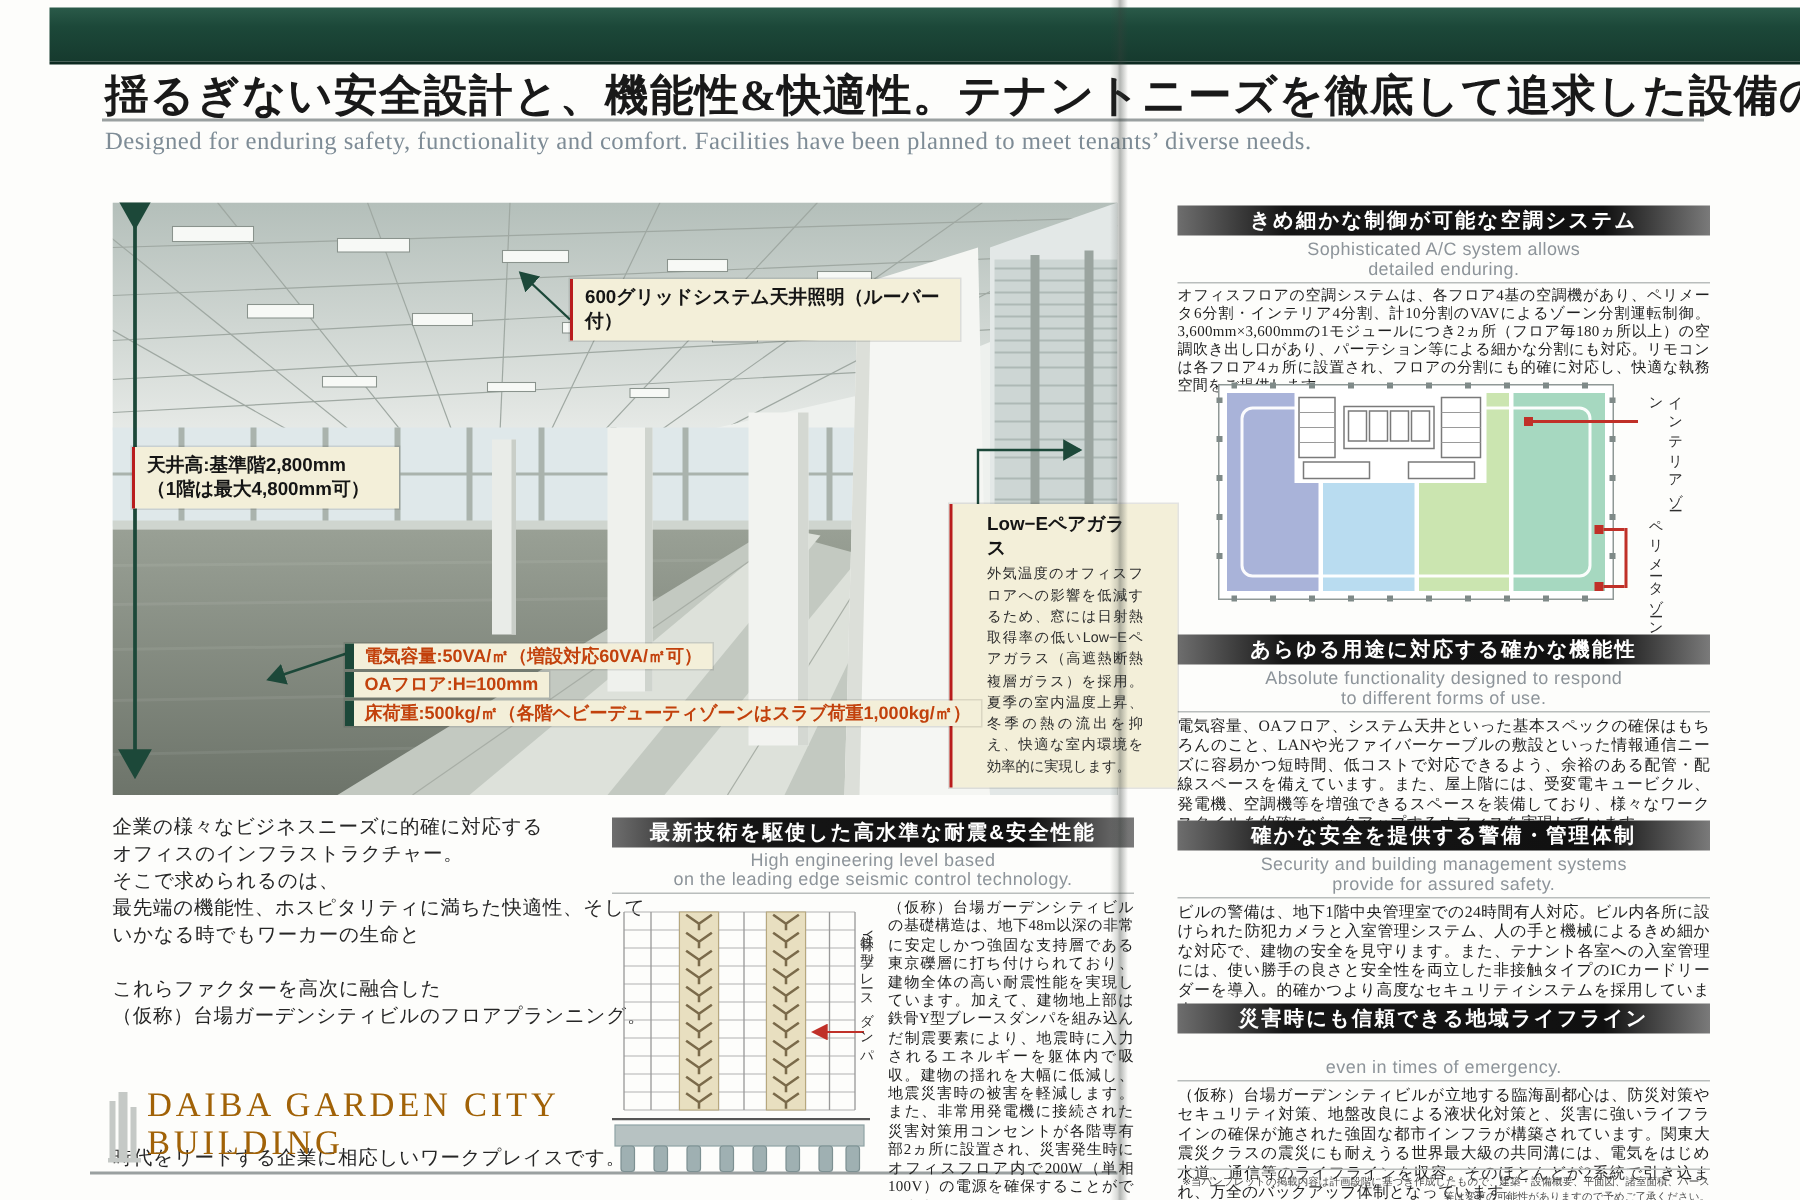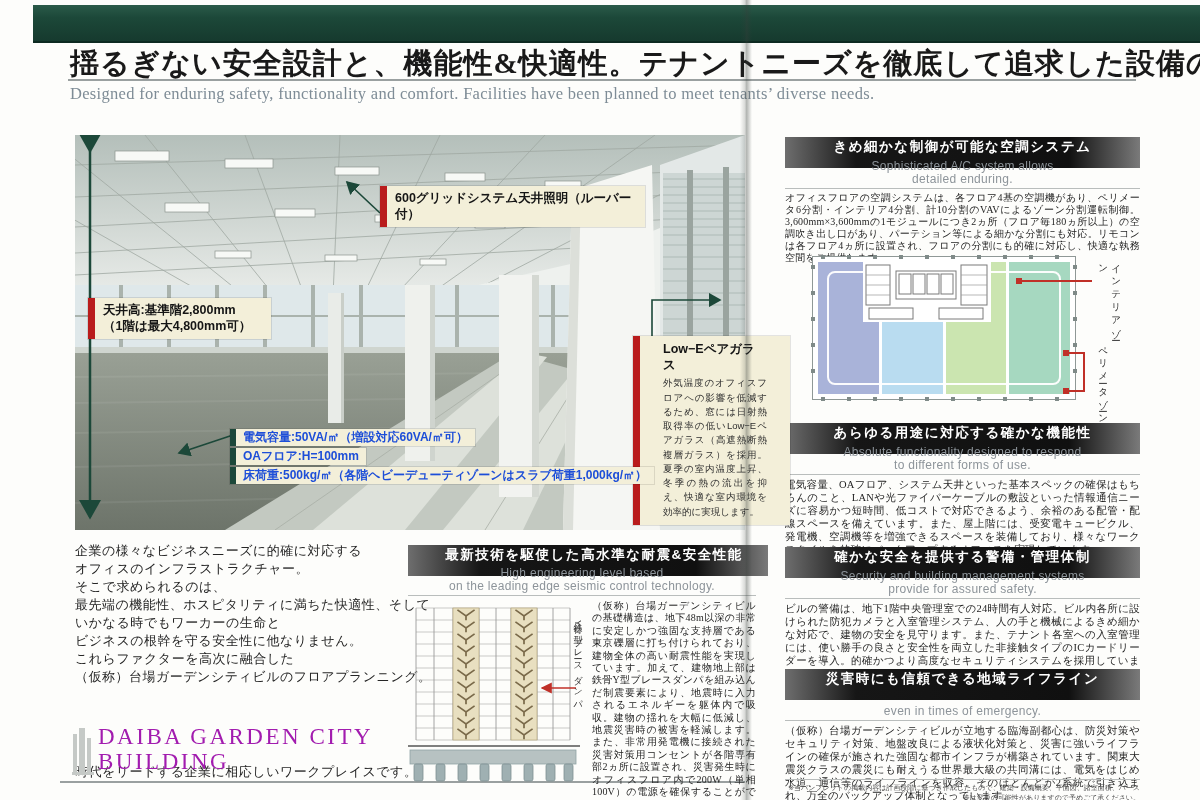--- a/index.html
+++ b/index.html
@@ -13,34 +13,34 @@
   #main-title{left:70px;top:44px;width:1080px;font-weight:bold;font-size:29px;color:#191919;
     letter-spacing:1px;white-space:nowrap;}
   #title-rule{left:68px;top:79px;width:1068px;height:2px;background:#9aa0a0;}
   #main-subtitle{left:70px;top:84px;width:1080px;font-size:16.5px;color:#7e8c96;letter-spacing:.3px;}
   
   #fold{left:740px;top:0;width:12px;height:800px;z-index:50;pointer-events:none;
     background:linear-gradient(90deg,rgba(0,0,0,0) 0%,rgba(55,62,58,.18) 40%,rgba(55,62,58,.38) 55%,rgba(0,0,0,0) 100%);}
   
   #photo{left:75px;top:135px;width:670px;height:395px;z-index:1;}
   
-  .callout{background:#f3efd9;border-left:7px solid #b91c1c;box-shadow:0 0 0 1px rgba(0,0,0,.10);
+  .callout{background:#f3efd9;border-left:2px solid #b91c1c;box-shadow:0 0 0 1px rgba(0,0,0,.10);
     padding:5px 8px;z-index:10;font-family:"Liberation Sans","DejaVu Sans",sans-serif;}
   .callout .ct{font-weight:bold;font-size:12.5px;color:#151515;line-height:1.25;}
   .callout .cb{font-size:9.5px;color:#2e2e2e;line-height:1.5;margin-top:3px;text-align:justify;}
   .spec{background:#f3efd9;border-left:6px solid #1c4839;box-shadow:0 0 0 1px rgba(0,0,0,.10);
-    font-family:"Liberation Sans","DejaVu Sans",sans-serif;font-weight:bold;font-size:12px;color:#1d4ed8;
+    font-family:"Liberation Sans","DejaVu Sans",sans-serif;font-weight:bold;font-size:12px;color:#c2410c;
     padding:1px 7px;white-space:nowrap;z-index:10;line-height:15px;}
   
   .intro-line{position:absolute;left:75px;width:340px;font-size:13px;color:#262626;letter-spacing:.5px;white-space:nowrap;}
   
-  #logo-text{left:98px;top:724px;font-size:23px;line-height:25px;color:#a21caf;letter-spacing:2.5px;}
+  #logo-text{left:98px;top:724px;font-size:23px;line-height:25px;color:#a16207;letter-spacing:2.5px;}
   #left-rule{left:60px;top:781px;width:685px;height:2px;background:#9aa0a0;}
   
-  .secbar{height:31px;background:linear-gradient(90deg,#6e6e6e 0%,#161616 20%,#101010 80%,#7a7a7a 100%);
+  .secbar{height:20px;background:linear-gradient(90deg,#6e6e6e 0%,#161616 20%,#101010 80%,#7a7a7a 100%);
     color:#fff;text-align:center;font-family:"Liberation Sans","DejaVu Sans",sans-serif;
     font-size:13.5px;line-height:20px;letter-spacing:1.5px;font-weight:bold;}
   .eng{text-align:center;color:#8d949a;font-family:"Liberation Sans","DejaVu Sans",sans-serif;
     font-size:12px;line-height:13px;letter-spacing:.3px;}
   .rule{height:1px;background:#b9bdbc;}
   .jbody{font-size:10.5px;line-height:13px;color:#1e1e1e;text-align:justify;letter-spacing:.2px;}
   .vtext{writing-mode:vertical-rl;font-family:"Liberation Sans","DejaVu Sans",sans-serif;
     color:#2e2e2e;letter-spacing:2px;}
   
   #plan{left:812px;top:256px;width:262px;height:142px;background:#fff;border:1px solid #8f9896;z-index:2;}
@@ -220,40 +220,39 @@
   </div>
   <div class="abs spec" style="left:230px;top:429px;">電気容量:50VA/㎡（増設対応60VA/㎡可）</div>
   <div class="abs spec" style="left:230px;top:448px;">OAフロア:H=100mm</div>
   <div class="abs spec" style="left:230px;top:467px;">床荷重:500kg/㎡（各階ヘビーデューティゾーンはスラブ荷重1,000kg/㎡）</div>
 
   <div class="intro-line" style="top:542px;">企業の様々なビジネスニーズに的確に対応する</div>
   <div class="intro-line" style="top:560px;">オフィスのインフラストラクチャー。</div>
   <div class="intro-line" style="top:578px;">そこで求められるのは、</div>
   <div class="intro-line" style="top:596px;">最先端の機能性、ホスピタリティに満ちた快適性、そして</div>
   <div class="intro-line" style="top:614px;">いかなる時でもワーカーの生命と</div>
-  <div class="intro-line" style="top:632px;">ビジネスの根幹を守る安全性に他なりません。</div>
   <div class="intro-line" style="top:650px;">これらファクターを高次に融合した</div>
   <div class="intro-line" style="top:668px;">（仮称）台場ガーデンシティビルのフロアプランニング。</div>
   <div class="intro-line" style="top:716px;margin-top:47px;">時代をリードする企業に相応しいワークプレイスです。</div>
 
   <svg class="abs" style="left:72px;top:726px;" width="22" height="50" viewBox="0 0 22 50">
     <g fill="#c5c9c6">
       <rect x="1" y="8" width="4" height="38"></rect>
         <rect x="7" y="2" width="6" height="44"></rect>
       <rect x="15" y="12" width="4" height="34"></rect>
         <rect x="0" y="46" width="22" height="3"></rect>
     </g>
   </svg>
   <div class="abs" id="logo-text">
     <div>DAIBA GARDEN CITY</div>
     <div>BUILDING</div>
   </div>
   <div class="abs" id="left-rule"></div>
 
-  <div class="abs secbar" style="left:408px;top:545px;width:348px;padding-left:12px;">最新技術を駆使した高水準な耐震&amp;安全性能</div>
+  <div class="abs secbar" style="left:408px;top:545px;width:348px;">最新技術を駆使した高水準な耐震&amp;安全性能</div>
   <div class="abs eng" style="left:408px;top:567px;width:348px;">High engineering level based</div>
   <div class="abs eng" style="left:408px;top:580px;width:348px;">on the leading edge seismic control technology.</div>
   <div class="abs rule" style="left:408px;top:595px;width:348px;"></div>
 
   <svg class="abs" style="left:408px;top:600px;" width="172" height="186" viewBox="0 0 172 186">
     <defs>
       <symbol id="yb" viewBox="0 0 24 14">
         <path d="M2,1 L12,8 L22,1 M12,8 L12,13" stroke="#7a6a4a" fill="none" stroke-width="2"></path>
       </symbol>
       <marker id="ra" markerWidth="8" markerHeight="8" refX="7" refY="4" orient="auto">

